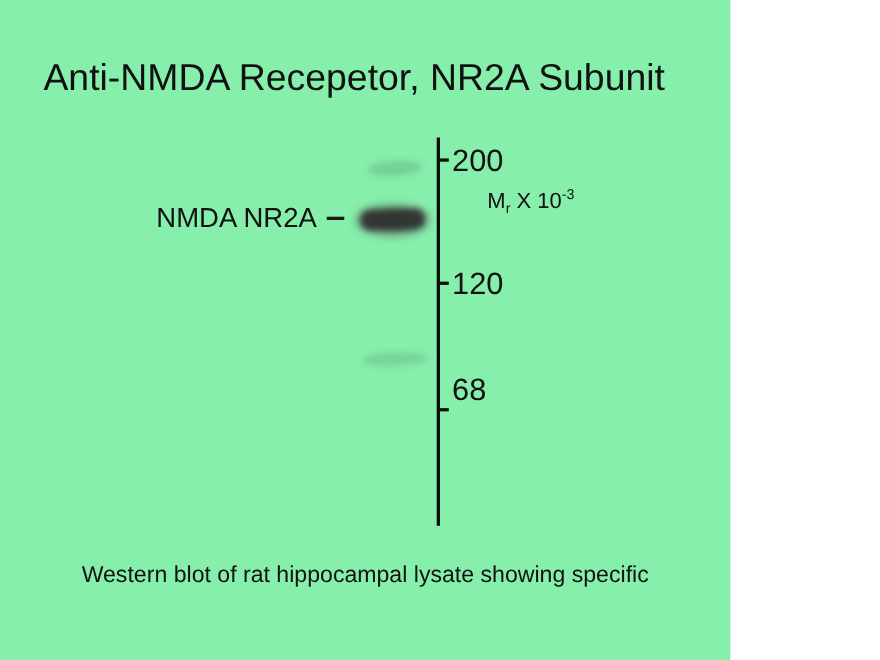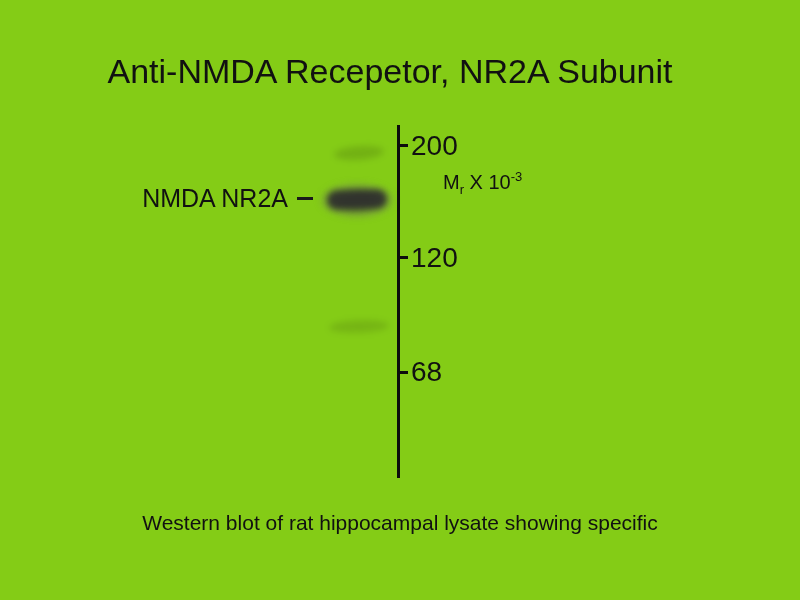--- a/index.html
+++ b/index.html
@@ -2,23 +2,23 @@
 <html><head>
 <meta charset="utf-8">
 <style>
   html, body {
     margin: 0;
     padding: 0;
     background: #ffffff;
   }
   .canvas {
     position: relative;
-    width: 800px;
+    width: 664px;
     height: 600px;
-    background: #84cc16;
+    background: #86efac;
     overflow: hidden;
     font-family: "Liberation Sans", "DejaVu Sans", sans-serif;
     color: #111111;
   }
   .fig-title {
     position: absolute;
     left: 0;
     right: 20px;
     top: 52px;
     text-align: center;
@@ -49,21 +49,21 @@
   .tick-label {
     position: absolute;
     left: 411px;
     font-size: 28px;
     line-height: 24px;
     color: #111111;
     white-space: nowrap;
   }
   .tick-label.l200 { top: 134px; }
   .tick-label.l120 { top: 246px; }
-  .tick-label.l68  { top: 360px; }
+  .tick-label.l68  { top: 343px; }
   .mw-scale {
     position: absolute;
     left: 443px;
     top: 166px;
     font-size: 20px;
     line-height: 22px;
     white-space: pre;
     color: #111111;
   }
   .mw-scale sub { font-size: 13px; }

